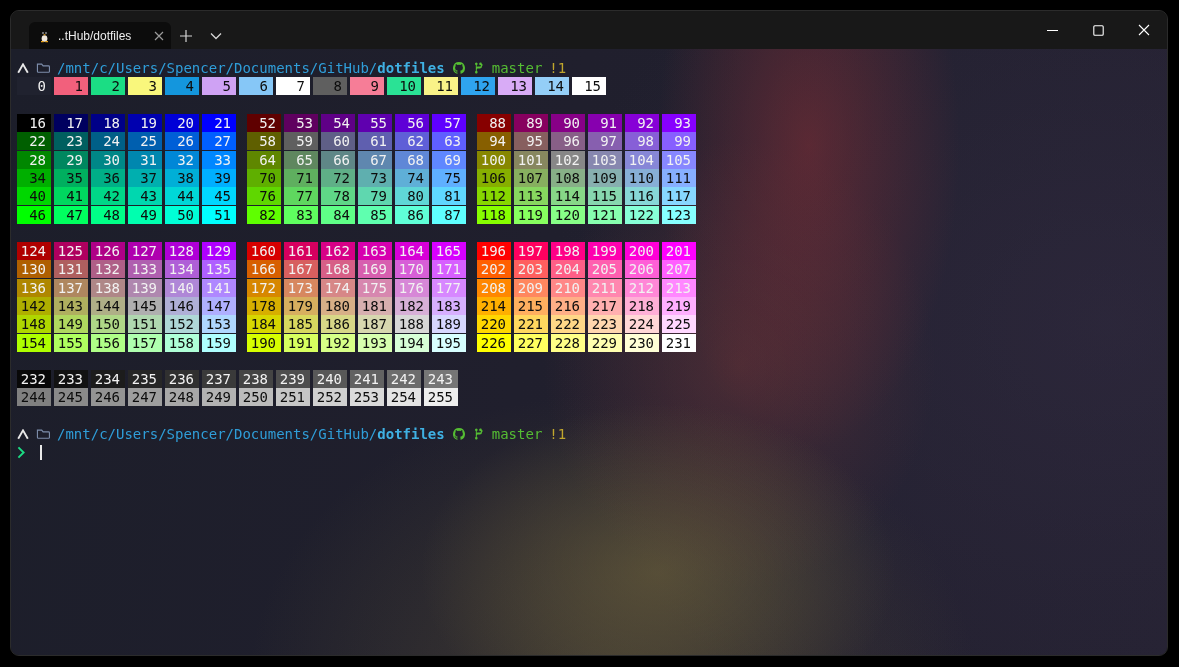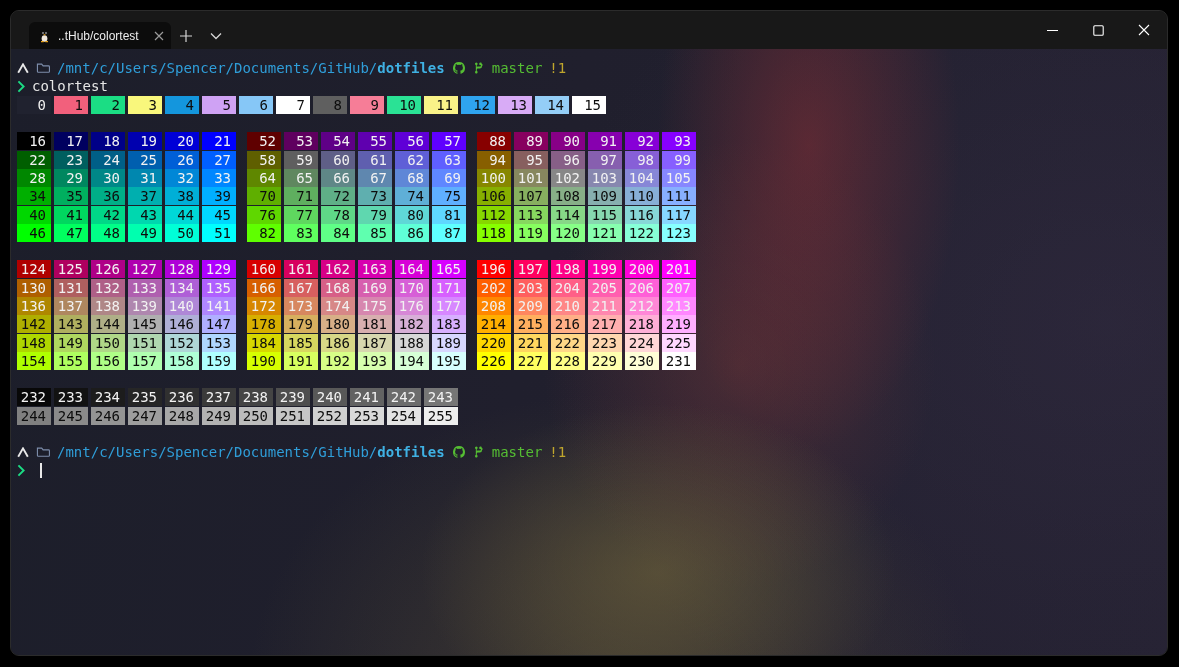--- a/index.html
+++ b/index.html
@@ -52,21 +52,21 @@
         <span>
           <svg width="13" height="15" viewBox="0 0 14 16">
             <ellipse cx="7" cy="8.6" rx="5.1" ry="6.4" fill="#0e0e0e"></ellipse>
             <ellipse cx="7" cy="11.2" rx="3.1" ry="3.6" fill="#efe7dd"></ellipse>
             <circle cx="5.4" cy="5.3" r="0.8" fill="#fff"></circle>
             <circle cx="8.6" cy="5.3" r="0.8" fill="#fff"></circle>
             <path d="M5.6 6.6h2.8L7 8.3z" fill="#e8a018"></path>
             <path d="M3.2 13.9h3v1.4h-3zM7.8 13.9h3v1.4h-3z" fill="#e8a018"></path>
           </svg>
         </span>
-        <span class="tab-title">..tHub/colortest</span>
+        <span class="tab-title">..tHub/dotfiles</span>
         <span class="tab-close">
           <svg width="10" height="10" viewBox="0 0 10 10">
               <path d="M1 1l8 8M9 1l-8 8" stroke="currentColor" stroke-width="1.2"></path>
             </svg>
         </span>
       </div>
       <div class="tbar-btn">
         <span>
           <svg width="14" height="14" viewBox="0 0 14 14">
               <path d="M7 1v12M1 7h12" stroke="currentColor" stroke-width="1.2"></path>
@@ -108,23 +108,20 @@
     <div class="terminal" id="term">
         <div class="t-line prompt-line"><span class="seg" style="color: rgb(232, 232, 232);"><svg width="12" height="11" viewBox="0 0 12 11">
               <path d="M1.2 9.8 6 1.4l4.8 8.4" fill="none" stroke="currentColor" stroke-width="1.9"></path>
             </svg></span><span class="seg" style="color: rgb(125, 141, 171);"><svg width="14" height="12" viewBox="0 0 16 14">
               <path d="M1.5 2.5h5l1.6 2h6.4a1 1 0 0 1 1 1v5.5a1 1 0 0 1-1 1h-12a1 1 0 0 1-1-1v-8.5z" fill="none" stroke="currentColor" stroke-width="1.3"></path>
             </svg></span><span class="seg pathwrap"><span style="color: rgb(47, 158, 217);">/mnt/c/Users/Spencer/Documents/GitHub/</span><b style="color: rgb(63, 177, 227);">dotfiles</b></span><span class="seg" style="color: rgb(85, 189, 51);"><svg width="14" height="14" viewBox="0 0 16 16">
               <path fill="currentColor" d="M8 1a7 7 0 0 0-2.2 13.6c.35.07.48-.15.48-.34v-1.2c-1.95.42-2.36-.94-2.36-.94-.32-.8-.78-1.02-.78-1.02-.64-.44.05-.43.05-.43.7.05 1.08.73 1.08.73.63 1.07 1.64.76 2.04.58.06-.45.24-.76.44-.93-1.56-.18-3.2-.78-3.2-3.46 0-.76.27-1.39.72-1.88-.07-.18-.31-.9.07-1.86 0 0 .59-.19 1.92.72a6.7 6.7 0 0 1 3.5 0c1.33-.91 1.92-.72 1.92-.72.38.97.14 1.68.07 1.86.45.5.72 1.12.72 1.88 0 2.69-1.64 3.28-3.2 3.45.25.22.47.64.47 1.29v1.92c0 .19.13.41.48.34A7 7 0 0 0 8 1z"></path>
             </svg></span><span class="seg" style="color: rgb(85, 189, 51);"><svg width="12" height="14" viewBox="0 0 16 16">
               <path fill="currentColor" d="M11.75 2.5a1.75 1.75 0 1 0-1.1 1.63v.45c0 .83-.67 1.5-1.5 1.5H6.6c-.56 0-1.08.15-1.53.42V4.13a1.75 1.75 0 1 0-1.3 0v7.74a1.75 1.75 0 1 0 1.3 0V10.2c0-.84.68-1.52 1.53-1.52h2.55a2.8 2.8 0 0 0 2.8-2.8v-.45c.65-.25 1.1-.88 1.1-1.62z"></path>
             </svg></span><span class="seg" style="color: rgb(85, 189, 51);">master</span><span class="seg" style="color: rgb(192, 166, 45);">!1</span></div>
-        <div class="t-line prompt-line"><span class="seg" style="color: rgb(27, 221, 132);"><svg width="8" height="13" viewBox="0 0 8 13">
-              <path d="M1.4 1.4 6.6 6.5 1.4 11.6" fill="none" stroke="currentColor" stroke-width="1.9"></path>
-            </svg></span><span class="seg" style="color: rgb(230, 230, 230);">colortest</span></div>
         <div class="t-line"><span class="cell" style="background: rgb(32, 34, 47); color: rgb(242, 242, 242);">0</span><span class="cell" style="background: rgb(242, 96, 124); color: rgb(13, 13, 13);">1</span><span class="cell" style="background: rgb(27, 221, 132); color: rgb(13, 13, 13);">2</span><span class="cell" style="background: rgb(249, 247, 124); color: rgb(13, 13, 13);">3</span><span class="cell" style="background: rgb(20, 150, 221); color: rgb(13, 13, 13);">4</span><span class="cell" style="background: rgb(207, 162, 244); color: rgb(13, 13, 13);">5</span><span class="cell" style="background: rgb(134, 199, 247); color: rgb(13, 13, 13);">6</span><span class="cell" style="background: rgb(255, 255, 255); color: rgb(13, 13, 13);">7</span><span class="cell" style="background: rgb(95, 95, 95); color: rgb(13, 13, 13);">8</span><span class="cell" style="background: rgb(246, 125, 151); color: rgb(13, 13, 13);">9</span><span class="cell" style="background: rgb(42, 226, 149); color: rgb(13, 13, 13);">10</span><span class="cell" style="background: rgb(249, 242, 136); color: rgb(13, 13, 13);">11</span><span class="cell" style="background: rgb(47, 164, 239); color: rgb(13, 13, 13);">12</span><span class="cell" style="background: rgb(216, 171, 246); color: rgb(13, 13, 13);">13</span><span class="cell" style="background: rgb(148, 206, 247); color: rgb(13, 13, 13);">14</span><span class="cell" style="background: rgb(255, 255, 255); color: rgb(13, 13, 13);">15</span></div>
         <div class="t-line"></div>
         <div class="t-line"><span class="cgroup"><span class="cell" style="background: rgb(0, 0, 0); color: rgb(242, 242, 242);">16</span><span class="cell" style="background: rgb(0, 0, 95); color: rgb(242, 242, 242);">17</span><span class="cell" style="background: rgb(0, 0, 135); color: rgb(242, 242, 242);">18</span><span class="cell" style="background: rgb(0, 0, 175); color: rgb(242, 242, 242);">19</span><span class="cell" style="background: rgb(0, 0, 215); color: rgb(242, 242, 242);">20</span><span class="cell" style="background: rgb(0, 0, 255); color: rgb(242, 242, 242);">21</span></span><span class="cgroup"><span class="cell" style="background: rgb(95, 0, 0); color: rgb(242, 242, 242);">52</span><span class="cell" style="background: rgb(95, 0, 95); color: rgb(242, 242, 242);">53</span><span class="cell" style="background: rgb(95, 0, 135); color: rgb(242, 242, 242);">54</span><span class="cell" style="background: rgb(95, 0, 175); color: rgb(242, 242, 242);">55</span><span class="cell" style="background: rgb(95, 0, 215); color: rgb(242, 242, 242);">56</span><span class="cell" style="background: rgb(95, 0, 255); color: rgb(242, 242, 242);">57</span></span><span class="cgroup"><span class="cell" style="background: rgb(135, 0, 0); color: rgb(242, 242, 242);">88</span><span class="cell" style="background: rgb(135, 0, 95); color: rgb(242, 242, 242);">89</span><span class="cell" style="background: rgb(135, 0, 135); color: rgb(242, 242, 242);">90</span><span class="cell" style="background: rgb(135, 0, 175); color: rgb(242, 242, 242);">91</span><span class="cell" style="background: rgb(135, 0, 215); color: rgb(242, 242, 242);">92</span><span class="cell" style="background: rgb(135, 0, 255); color: rgb(242, 242, 242);">93</span></span></div>
         <div class="t-line"><span class="cgroup"><span class="cell" style="background: rgb(0, 95, 0); color: rgb(242, 242, 242);">22</span><span class="cell" style="background: rgb(0, 95, 95); color: rgb(242, 242, 242);">23</span><span class="cell" style="background: rgb(0, 95, 135); color: rgb(242, 242, 242);">24</span><span class="cell" style="background: rgb(0, 95, 175); color: rgb(242, 242, 242);">25</span><span class="cell" style="background: rgb(0, 95, 215); color: rgb(242, 242, 242);">26</span><span class="cell" style="background: rgb(0, 95, 255); color: rgb(242, 242, 242);">27</span></span><span class="cgroup"><span class="cell" style="background: rgb(95, 95, 0); color: rgb(242, 242, 242);">58</span><span class="cell" style="background: rgb(95, 95, 95); color: rgb(242, 242, 242);">59</span><span class="cell" style="background: rgb(95, 95, 135); color: rgb(242, 242, 242);">60</span><span class="cell" style="background: rgb(95, 95, 175); color: rgb(242, 242, 242);">61</span><span class="cell" style="background: rgb(95, 95, 215); color: rgb(242, 242, 242);">62</span><span class="cell" style="background: rgb(95, 95, 255); color: rgb(242, 242, 242);">63</span></span><span class="cgroup"><span class="cell" style="background: rgb(135, 95, 0); color: rgb(242, 242, 242);">94</span><span class="cell" style="background: rgb(135, 95, 95); color: rgb(242, 242, 242);">95</span><span class="cell" style="background: rgb(135, 95, 135); color: rgb(242, 242, 242);">96</span><span class="cell" style="background: rgb(135, 95, 175); color: rgb(242, 242, 242);">97</span><span class="cell" style="background: rgb(135, 95, 215); color: rgb(242, 242, 242);">98</span><span class="cell" style="background: rgb(135, 95, 255); color: rgb(242, 242, 242);">99</span></span></div>
         <div class="t-line"><span class="cgroup"><span class="cell" style="background: rgb(0, 135, 0); color: rgb(242, 242, 242);">28</span><span class="cell" style="background: rgb(0, 135, 95); color: rgb(242, 242, 242);">29</span><span class="cell" style="background: rgb(0, 135, 135); color: rgb(242, 242, 242);">30</span><span class="cell" style="background: rgb(0, 135, 175); color: rgb(242, 242, 242);">31</span><span class="cell" style="background: rgb(0, 135, 215); color: rgb(242, 242, 242);">32</span><span class="cell" style="background: rgb(0, 135, 255); color: rgb(242, 242, 242);">33</span></span><span class="cgroup"><span class="cell" style="background: rgb(95, 135, 0); color: rgb(242, 242, 242);">64</span><span class="cell" style="background: rgb(95, 135, 95); color: rgb(242, 242, 242);">65</span><span class="cell" style="background: rgb(95, 135, 135); color: rgb(242, 242, 242);">66</span><span class="cell" style="background: rgb(95, 135, 175); color: rgb(242, 242, 242);">67</span><span class="cell" style="background: rgb(95, 135, 215); color: rgb(242, 242, 242);">68</span><span class="cell" style="background: rgb(95, 135, 255); color: rgb(242, 242, 242);">69</span></span><span class="cgroup"><span class="cell" style="background: rgb(135, 135, 0); color: rgb(242, 242, 242);">100</span><span class="cell" style="background: rgb(135, 135, 95); color: rgb(242, 242, 242);">101</span><span class="cell" style="background: rgb(135, 135, 135); color: rgb(242, 242, 242);">102</span><span class="cell" style="background: rgb(135, 135, 175); color: rgb(242, 242, 242);">103</span><span class="cell" style="background: rgb(135, 135, 215); color: rgb(242, 242, 242);">104</span><span class="cell" style="background: rgb(135, 135, 255); color: rgb(242, 242, 242);">105</span></span></div>
         <div class="t-line"><span class="cgroup"><span class="cell" style="background: rgb(0, 175, 0); color: rgb(13, 13, 13);">34</span><span class="cell" style="background: rgb(0, 175, 95); color: rgb(13, 13, 13);">35</span><span class="cell" style="background: rgb(0, 175, 135); color: rgb(13, 13, 13);">36</span><span class="cell" style="background: rgb(0, 175, 175); color: rgb(13, 13, 13);">37</span><span class="cell" style="background: rgb(0, 175, 215); color: rgb(13, 13, 13);">38</span><span class="cell" style="background: rgb(0, 175, 255); color: rgb(13, 13, 13);">39</span></span><span class="cgroup"><span class="cell" style="background: rgb(95, 175, 0); color: rgb(13, 13, 13);">70</span><span class="cell" style="background: rgb(95, 175, 95); color: rgb(13, 13, 13);">71</span><span class="cell" style="background: rgb(95, 175, 135); color: rgb(13, 13, 13);">72</span><span class="cell" style="background: rgb(95, 175, 175); color: rgb(13, 13, 13);">73</span><span class="cell" style="background: rgb(95, 175, 215); color: rgb(13, 13, 13);">74</span><span class="cell" style="background: rgb(95, 175, 255); color: rgb(13, 13, 13);">75</span></span><span class="cgroup"><span class="cell" style="background: rgb(135, 175, 0); color: rgb(13, 13, 13);">106</span><span class="cell" style="background: rgb(135, 175, 95); color: rgb(13, 13, 13);">107</span><span class="cell" style="background: rgb(135, 175, 135); color: rgb(13, 13, 13);">108</span><span class="cell" style="background: rgb(135, 175, 175); color: rgb(13, 13, 13);">109</span><span class="cell" style="background: rgb(135, 175, 215); color: rgb(13, 13, 13);">110</span><span class="cell" style="background: rgb(135, 175, 255); color: rgb(13, 13, 13);">111</span></span></div>
         <div class="t-line"><span class="cgroup"><span class="cell" style="background: rgb(0, 215, 0); color: rgb(13, 13, 13);">40</span><span class="cell" style="background: rgb(0, 215, 95); color: rgb(13, 13, 13);">41</span><span class="cell" style="background: rgb(0, 215, 135); color: rgb(13, 13, 13);">42</span><span class="cell" style="background: rgb(0, 215, 175); color: rgb(13, 13, 13);">43</span><span class="cell" style="background: rgb(0, 215, 215); color: rgb(13, 13, 13);">44</span><span class="cell" style="background: rgb(0, 215, 255); color: rgb(13, 13, 13);">45</span></span><span class="cgroup"><span class="cell" style="background: rgb(95, 215, 0); color: rgb(13, 13, 13);">76</span><span class="cell" style="background: rgb(95, 215, 95); color: rgb(13, 13, 13);">77</span><span class="cell" style="background: rgb(95, 215, 135); color: rgb(13, 13, 13);">78</span><span class="cell" style="background: rgb(95, 215, 175); color: rgb(13, 13, 13);">79</span><span class="cell" style="background: rgb(95, 215, 215); color: rgb(13, 13, 13);">80</span><span class="cell" style="background: rgb(95, 215, 255); color: rgb(13, 13, 13);">81</span></span><span class="cgroup"><span class="cell" style="background: rgb(135, 215, 0); color: rgb(13, 13, 13);">112</span><span class="cell" style="background: rgb(135, 215, 95); color: rgb(13, 13, 13);">113</span><span class="cell" style="background: rgb(135, 215, 135); color: rgb(13, 13, 13);">114</span><span class="cell" style="background: rgb(135, 215, 175); color: rgb(13, 13, 13);">115</span><span class="cell" style="background: rgb(135, 215, 215); color: rgb(13, 13, 13);">116</span><span class="cell" style="background: rgb(135, 215, 255); color: rgb(13, 13, 13);">117</span></span></div>
         <div class="t-line"><span class="cgroup"><span class="cell" style="background: rgb(0, 255, 0); color: rgb(13, 13, 13);">46</span><span class="cell" style="background: rgb(0, 255, 95); color: rgb(13, 13, 13);">47</span><span class="cell" style="background: rgb(0, 255, 135); color: rgb(13, 13, 13);">48</span><span class="cell" style="background: rgb(0, 255, 175); color: rgb(13, 13, 13);">49</span><span class="cell" style="background: rgb(0, 255, 215); color: rgb(13, 13, 13);">50</span><span class="cell" style="background: rgb(0, 255, 255); color: rgb(13, 13, 13);">51</span></span><span class="cgroup"><span class="cell" style="background: rgb(95, 255, 0); color: rgb(13, 13, 13);">82</span><span class="cell" style="background: rgb(95, 255, 95); color: rgb(13, 13, 13);">83</span><span class="cell" style="background: rgb(95, 255, 135); color: rgb(13, 13, 13);">84</span><span class="cell" style="background: rgb(95, 255, 175); color: rgb(13, 13, 13);">85</span><span class="cell" style="background: rgb(95, 255, 215); color: rgb(13, 13, 13);">86</span><span class="cell" style="background: rgb(95, 255, 255); color: rgb(13, 13, 13);">87</span></span><span class="cgroup"><span class="cell" style="background: rgb(135, 255, 0); color: rgb(13, 13, 13);">118</span><span class="cell" style="background: rgb(135, 255, 95); color: rgb(13, 13, 13);">119</span><span class="cell" style="background: rgb(135, 255, 135); color: rgb(13, 13, 13);">120</span><span class="cell" style="background: rgb(135, 255, 175); color: rgb(13, 13, 13);">121</span><span class="cell" style="background: rgb(135, 255, 215); color: rgb(13, 13, 13);">122</span><span class="cell" style="background: rgb(135, 255, 255); color: rgb(13, 13, 13);">123</span></span></div>
         <div class="t-line"></div>
         <div class="t-line"><span class="cgroup"><span class="cell" style="background: rgb(175, 0, 0); color: rgb(242, 242, 242);">124</span><span class="cell" style="background: rgb(175, 0, 95); color: rgb(242, 242, 242);">125</span><span class="cell" style="background: rgb(175, 0, 135); color: rgb(242, 242, 242);">126</span><span class="cell" style="background: rgb(175, 0, 175); color: rgb(242, 242, 242);">127</span><span class="cell" style="background: rgb(175, 0, 215); color: rgb(242, 242, 242);">128</span><span class="cell" style="background: rgb(175, 0, 255); color: rgb(242, 242, 242);">129</span></span><span class="cgroup"><span class="cell" style="background: rgb(215, 0, 0); color: rgb(242, 242, 242);">160</span><span class="cell" style="background: rgb(215, 0, 95); color: rgb(242, 242, 242);">161</span><span class="cell" style="background: rgb(215, 0, 135); color: rgb(242, 242, 242);">162</span><span class="cell" style="background: rgb(215, 0, 175); color: rgb(242, 242, 242);">163</span><span class="cell" style="background: rgb(215, 0, 215); color: rgb(242, 242, 242);">164</span><span class="cell" style="background: rgb(215, 0, 255); color: rgb(242, 242, 242);">165</span></span><span class="cgroup"><span class="cell" style="background: rgb(255, 0, 0); color: rgb(242, 242, 242);">196</span><span class="cell" style="background: rgb(255, 0, 95); color: rgb(242, 242, 242);">197</span><span class="cell" style="background: rgb(255, 0, 135); color: rgb(242, 242, 242);">198</span><span class="cell" style="background: rgb(255, 0, 175); color: rgb(242, 242, 242);">199</span><span class="cell" style="background: rgb(255, 0, 215); color: rgb(242, 242, 242);">200</span><span class="cell" style="background: rgb(255, 0, 255); color: rgb(242, 242, 242);">201</span></span></div>

